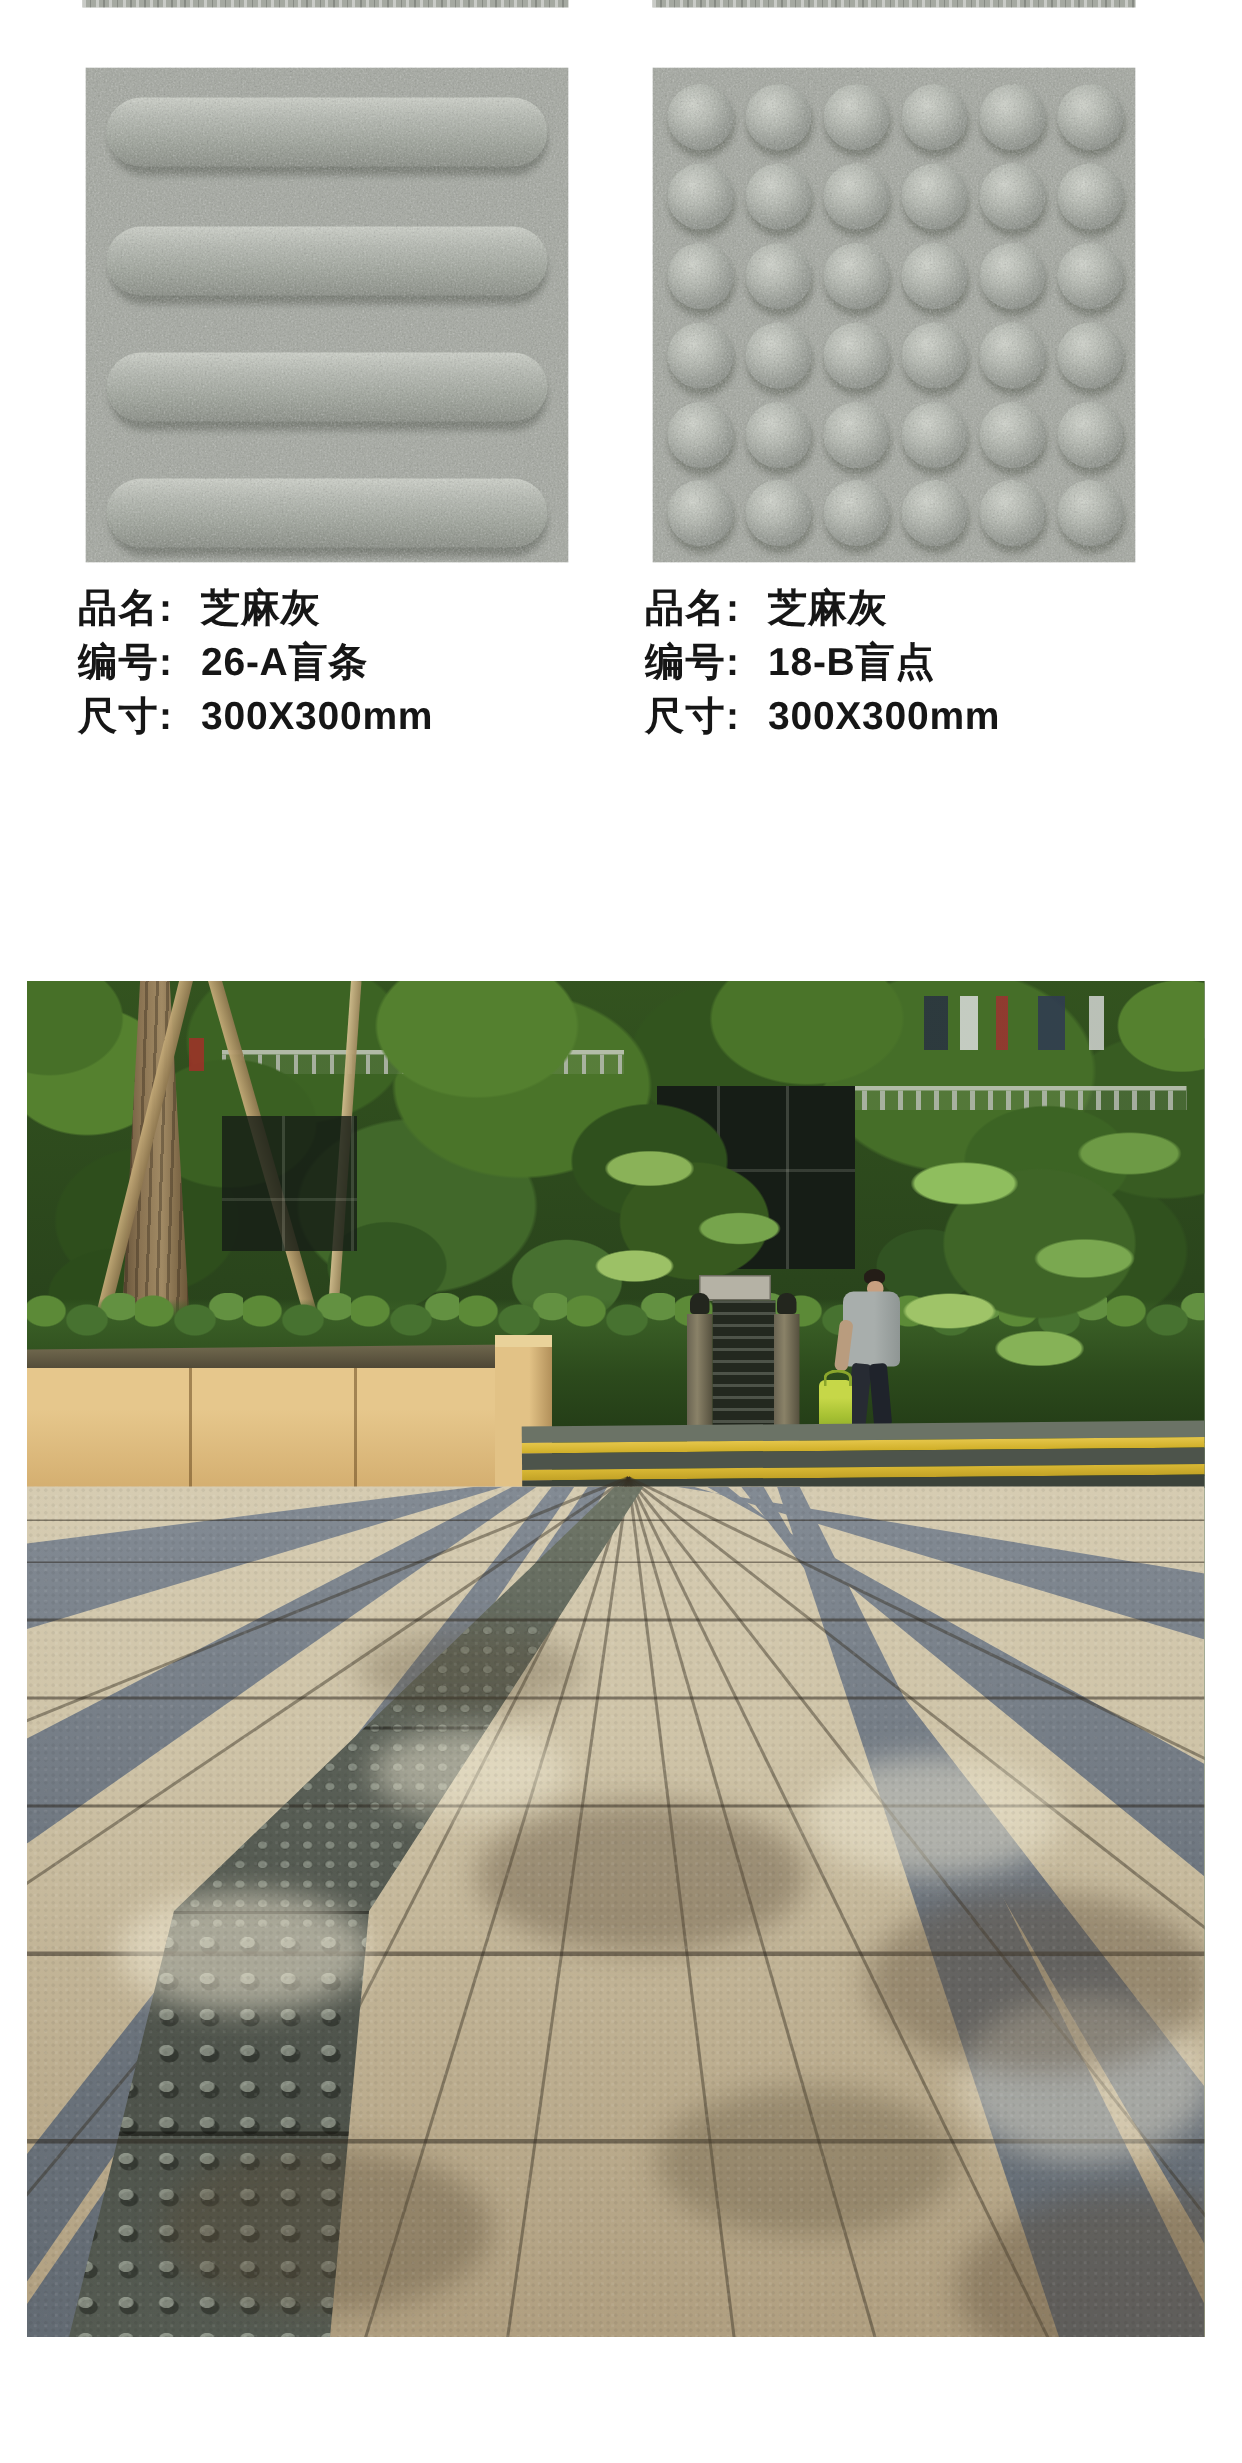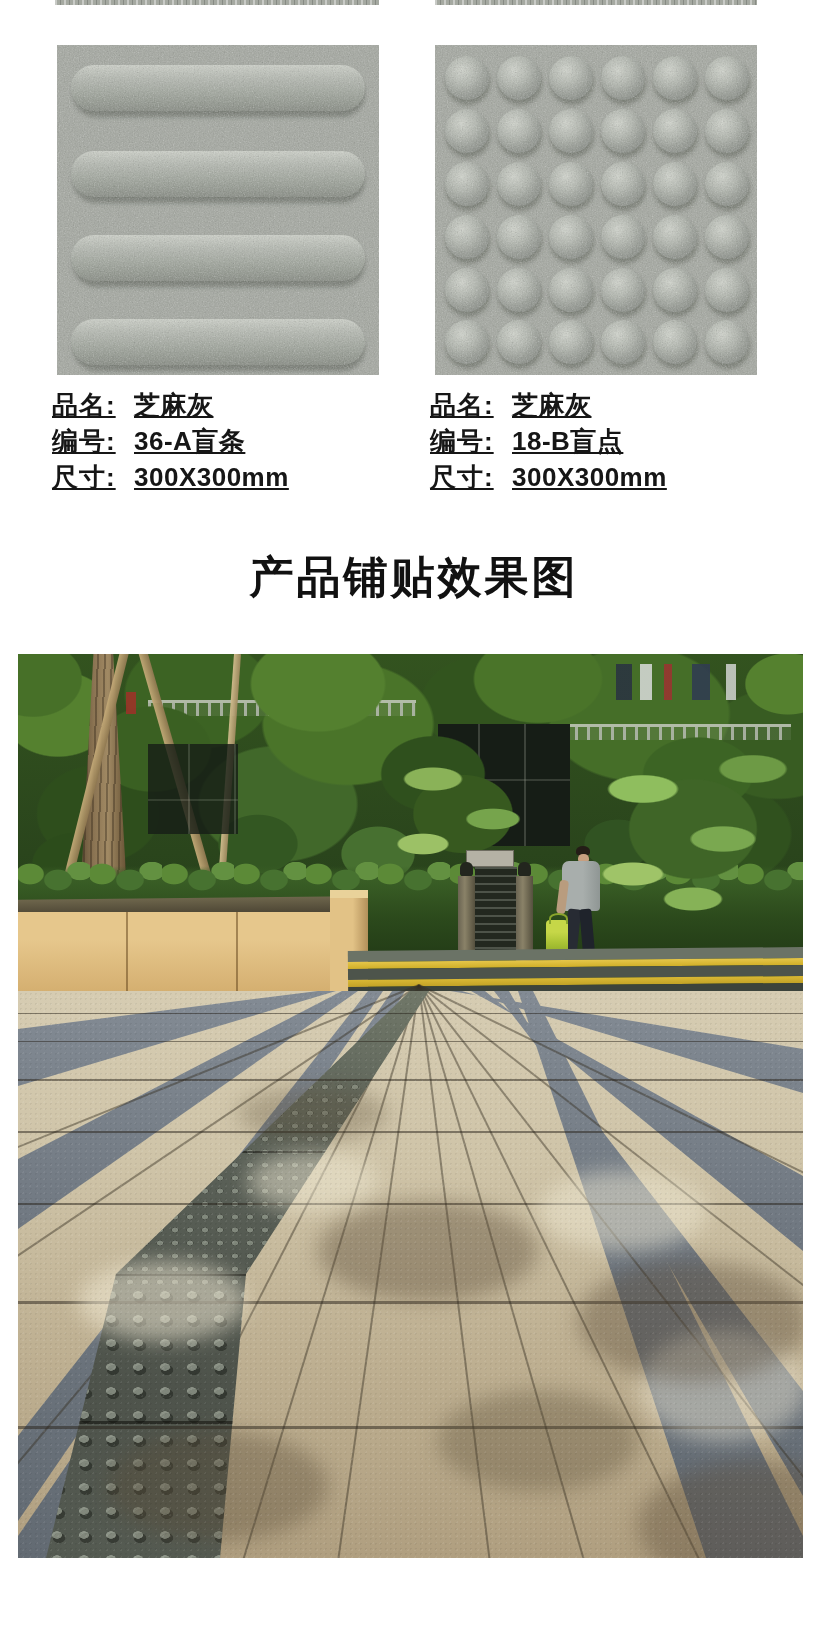--- a/index.html
+++ b/index.html
@@ -14,21 +14,21 @@
     background-image:repeating-linear-gradient(90deg, rgba(255,255,255,.4) 0 2px, transparent 2px 5px, rgba(0,0,0,.18) 5px 6px, transparent 6px 9px); }
   .sliver.s1 { left:55px; width:324px; }
   .sliver.s2 { left:435px; width:322px; }
 
   
   .product { position:absolute; width:322px; }
   .product.pa { left:57px;  top:45px; }
   .product.pb { left:435px; top:45px; }
   .tile-img { width:322px; height:330px; display:block; }
   .specs { margin:12px 0 0 -5px; }
-  .spec-row { display:flex; align-items:baseline; font-size:26px; line-height:36px; font-weight:bold; color:#161616;text-decoration:underline; }
+  .spec-row { display:flex; align-items:baseline; font-size:26px; line-height:36px; font-weight:bold; color:#161616; }
   .spec-label { width:82px; letter-spacing:1px; }
   .spec-value { letter-spacing:.5px; }
 
   
   .section-title { position:absolute; left:0; top:548px; width:100%;
     text-align:center; font-family:"Liberation Serif","DejaVu Serif",serif;
     font-size:44px; font-weight:bold; color:#111; letter-spacing:3px; }
 
   
   .photo { position:absolute; left:18px; top:654px; width:785px; height:904px;
@@ -227,21 +227,21 @@
       </g>
       <rect x="0" y="0" width="322" height="330" filter="url(#speckle)" opacity="0.5"></rect>
     </svg>
     <figcaption class="specs">
       <div class="spec-row">
         <span class="spec-label">品名:</span>
         <span class="spec-value">芝麻灰</span>
       </div>
       <div class="spec-row">
         <span class="spec-label">编号:</span>
-        <span class="spec-value">36-A盲条</span>
+        <span class="spec-value">26-A盲条</span>
       </div>
       <div class="spec-row">
         <span class="spec-label">尺寸:</span>
         <span class="spec-value">300X300mm</span>
       </div>
     </figcaption>
   </figure>
 
   <figure class="product pb">
     <svg class="tile-img" viewBox="0 0 322 330" role="img">
@@ -331,21 +331,20 @@
         <span class="spec-label">编号:</span>
         <span class="spec-value">18-B盲点</span>
       </div>
       <div class="spec-row">
         <span class="spec-label">尺寸:</span>
         <span class="spec-value">300X300mm</span>
       </div>
     </figcaption>
   </figure>
 
-  <h1 class="section-title">产品铺贴效果图</h1>
 
   <div class="photo">
     <div class="canopy-base"></div>
     <div class="rail r1"></div>
     <div class="rail r2"></div>
     <div class="clothes"></div>
     <div class="window-dark"></div>
     <div class="canopy-front"></div>
     <div class="trunk"></div>
     <div class="stake k1"></div>

